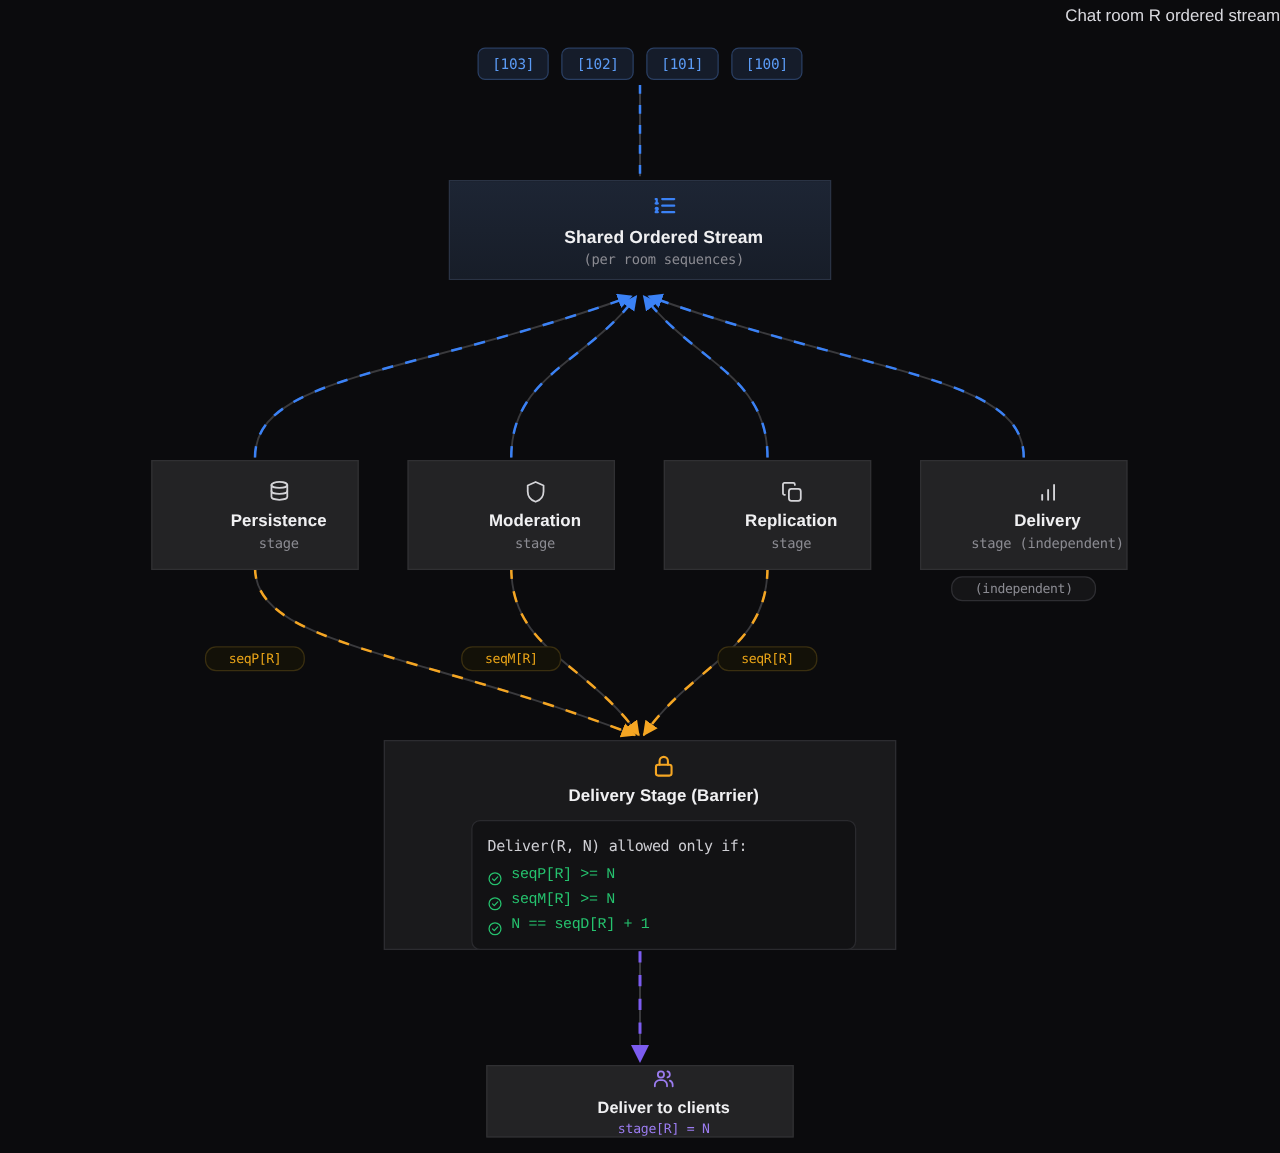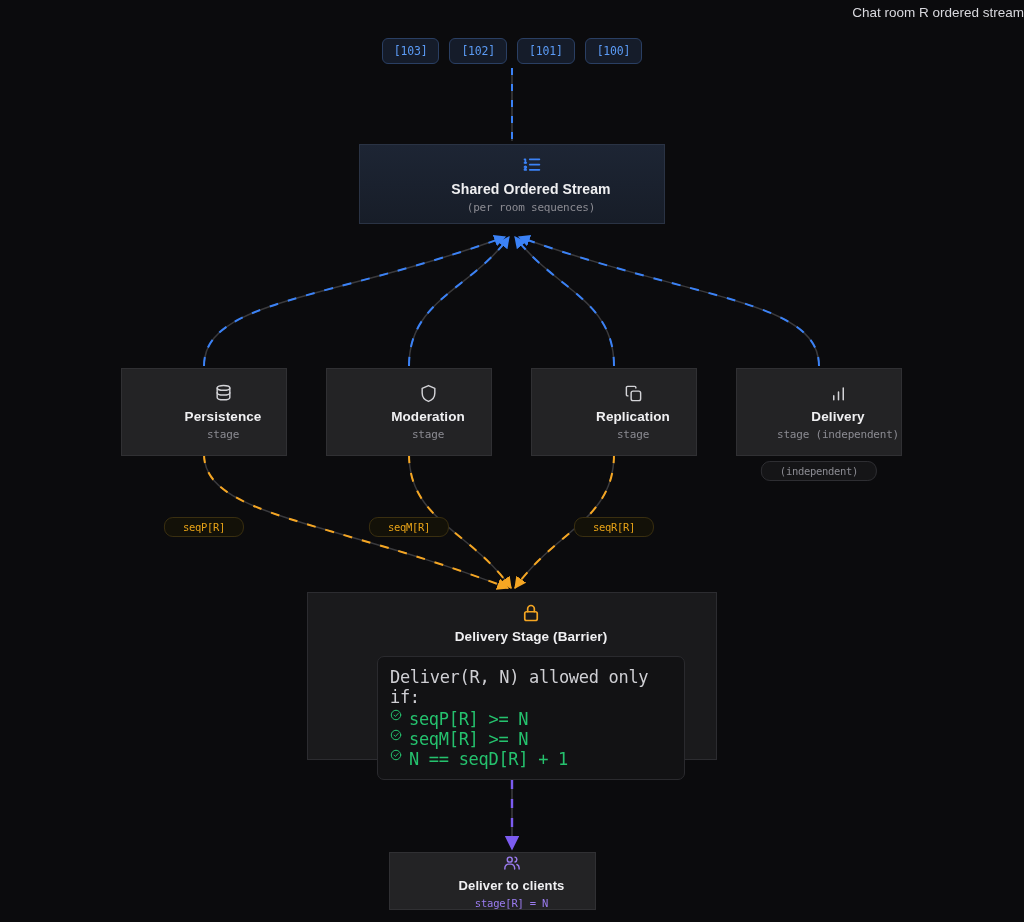--- a/index.html
+++ b/index.html
@@ -64,30 +64,30 @@
   #n-delivery .title{font-size:13.5px;margin-bottom:2px;}
   .codebox{
     margin-top:10px;
     width:282px;
     background:#121214;
     border:1px solid #2a2a2e;
     border-radius:7px;
     padding:10px 12px 10px 12px;
     text-align:left;
     font-family:"DejaVu Sans Mono", monospace;
-    font-size:17px;
+    font-size:12px;
     line-height:20px;
   }
   .codebox .chead{color:#cfcfd4;margin-bottom:2px;letter-spacing:-.3px;}
-  .crow{display:flex;align-items:flex-start;gap:7px;color:#25c26e;letter-spacing:-.3px;}
+  .crow{display:flex;align-items:flex-end;gap:7px;color:#25c26e;letter-spacing:-.3px;font-family:Liberation Mono, monospace;}
   .crow .ck{flex:0 0 auto;line-height:0;}
 
   
   #n-clients{
-    left:389px;top:852px;width:207px;height:58px;
+    left:389px;top:852px;width:246px;height:58px;
     background:#232325;
     border:1px solid #303033;
   }
   #n-clients .title{font-size:13px;}
   #n-clients .sub{color:#9b7cf0;font-size:10.5px;}
 
   
   #graph-title{
     position:absolute;left:0;top:5px;width:1024px;text-align:right;
     font-size:13.5px;color:#d9d9de;font-weight:400;

